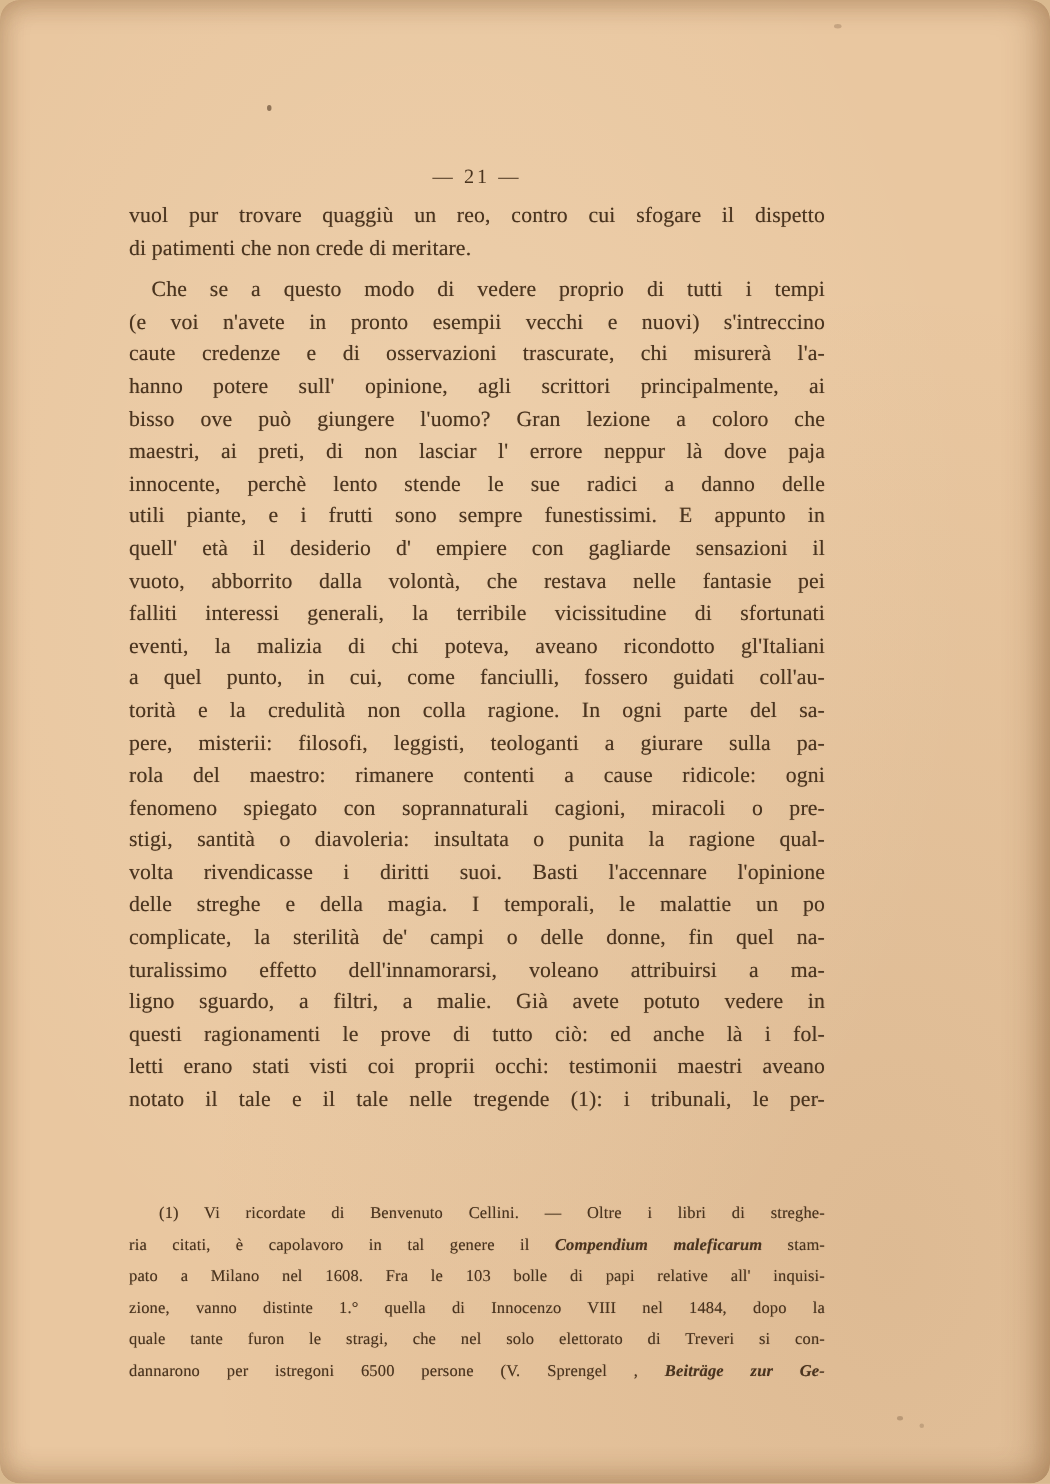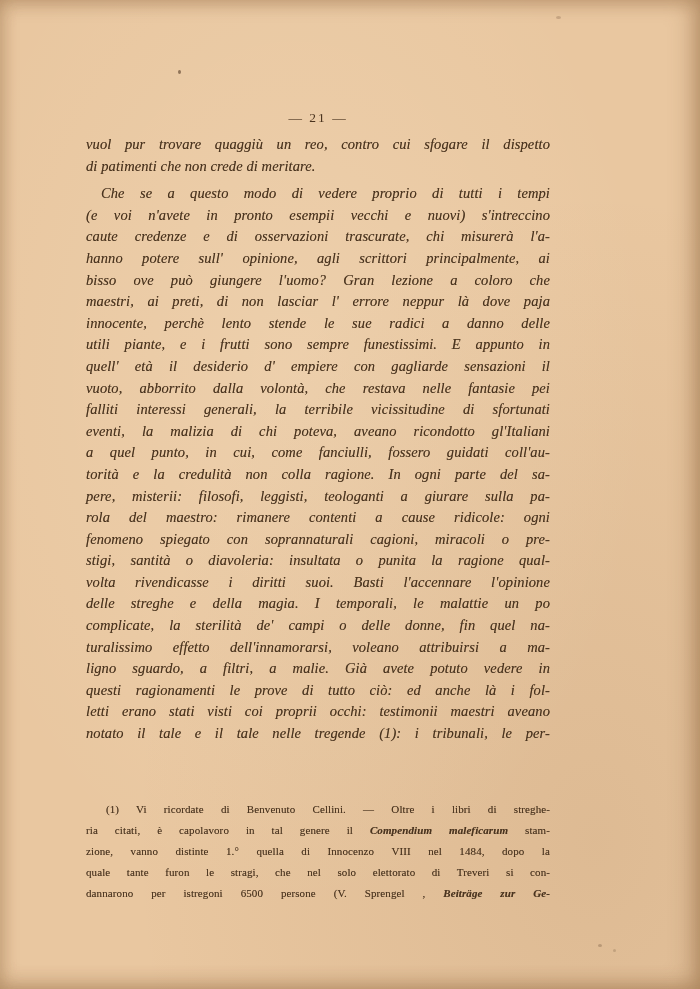--- a/index.html
+++ b/index.html
@@ -12,40 +12,40 @@
       radial-gradient(ellipse at 42% 38%, rgba(255,245,225,0.18), rgba(0,0,0,0) 62%),
       radial-gradient(ellipse at 85% 85%, rgba(120,75,35,0.10), rgba(0,0,0,0) 55%);
     box-shadow:
       inset -10px 0 22px rgba(110,70,30,0.28),
       inset 6px 0 16px rgba(110,70,30,0.10),
       inset 0 -8px 18px rgba(110,70,30,0.14),
       inset 0 6px 14px rgba(110,70,30,0.08);
     overflow:hidden;
     font-family:"Liberation Serif","DejaVu Serif",serif;
     color: var(--ink, #4a341f);
+    border-radius: 13px;
   }
   .pageno {
     position:absolute; left:86px; top:110px; width:464px;
     text-align:center;
     font-size:13.5px; letter-spacing:2px;
     color: var(--ink, #4a341f);
   }
   .main-text {
     position:absolute; left:86px; top:134px; width:464px;
   }
   .para + .para { margin-top:6px; }
   .line {
     font-size:14.5px;
     line-height:21.6px;
     letter-spacing:0.1px;
     text-align:justify;
     text-align-last:justify;
     white-space:normal;
     text-shadow:0 0 0.5px rgba(74,52,31,0.55);
-    font-style:italic;
   }
   .line.end { text-align-last:left; }
   .line.indent { text-indent:15px; }
   .footnote {
     position:absolute; left:86px; top:799px; width:464px;
   }
   .fline {
     font-size:11px;
     line-height:21px;
     letter-spacing:0.1px;
@@ -104,20 +104,23 @@
   </div>
 
   <div class="footnote">
     <div class="fline indent">
       <span>(1) Vi ricordate di Benvenuto Cellini. — Oltre i libri di streghe-</span><i></i><span></span>
     </div>
     <div class="fline">
       <span>ria citati, è capolavoro in tal genere il </span><i>Compendium maleficarum</i><span> stam-</span>
     </div>
     <div class="fline">
+      <span>pato a Milano nel 1608. Fra le 103 bolle di papi relative all' inquisi-</span><i></i><span></span>
+    </div>
+    <div class="fline">
       <span>zione, vanno distinte 1.° quella di Innocenzo VIII nel 1484, dopo la</span><i></i><span></span>
     </div>
     <div class="fline">
       <span>quale tante furon le stragi, che nel solo elettorato di Treveri si con-</span><i></i><span></span>
     </div>
     <div class="fline">
       <span>dannarono per istregoni 6500 persone (V. Sprengel , </span><i>Beiträge zur Ge-</i><span></span>
     </div>
   </div>
 

